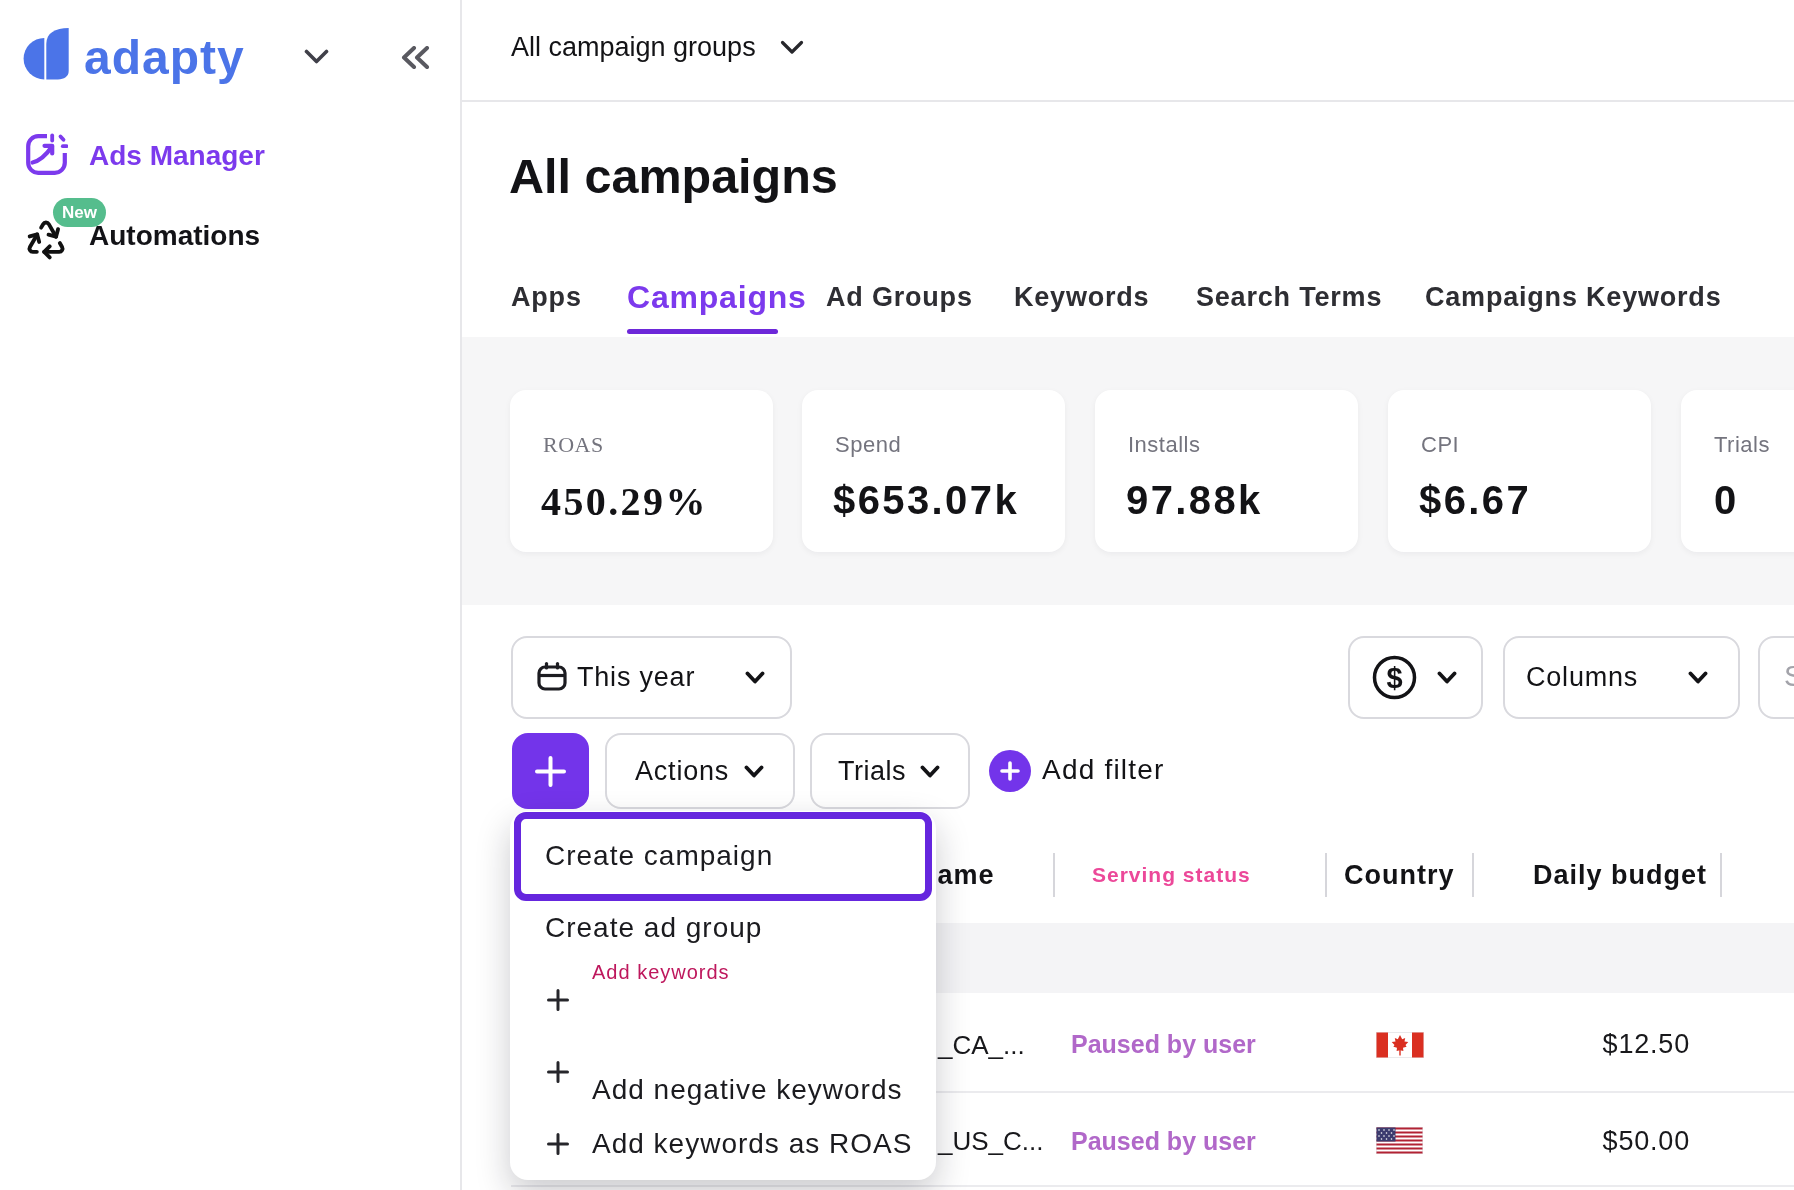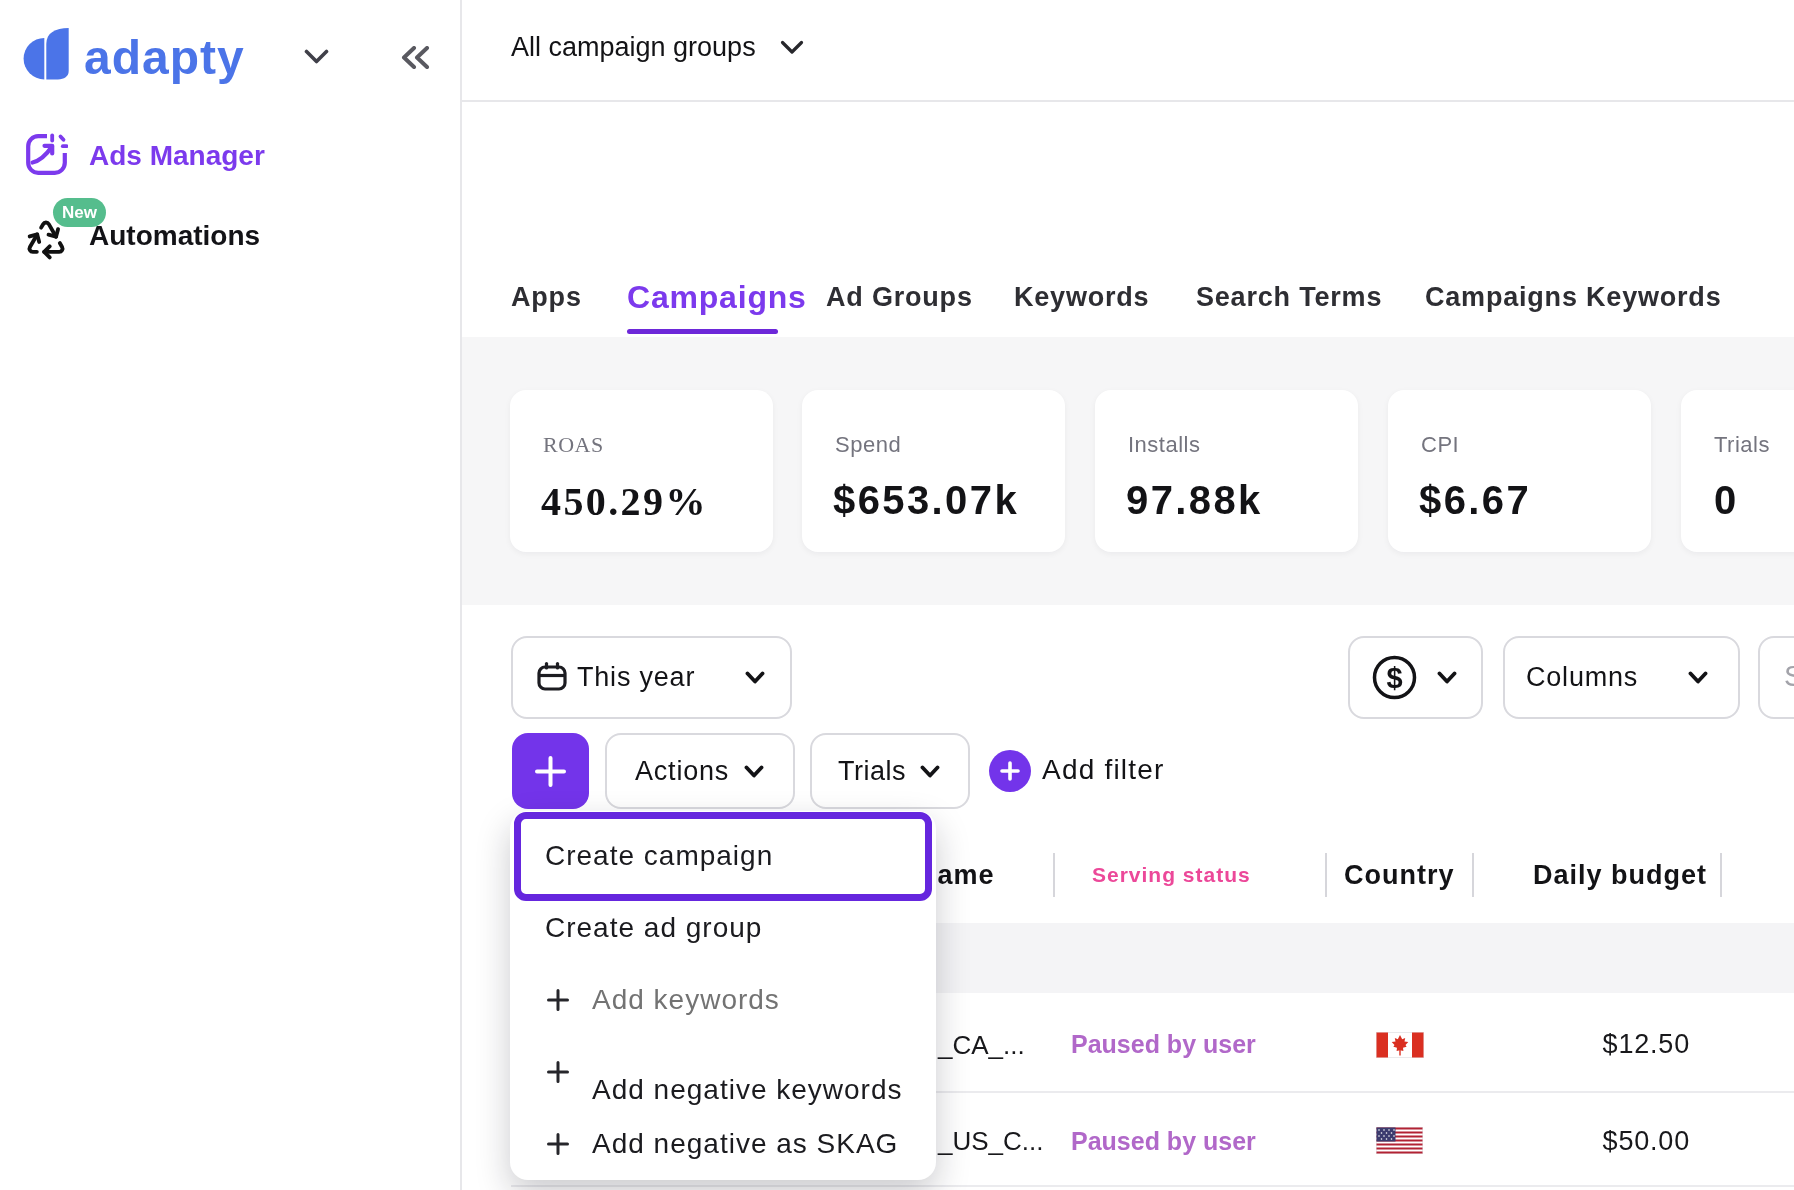--- a/index.html
+++ b/index.html
@@ -52,20 +52,21 @@
   </svg>
   <div class="abs flexc" style="left:53px;top:198px;width:53px;height:29px;border-radius:15px;background:#55bd8d;justify-content:center;font-size:17px;font-weight:bold;color:#fff;">New</div>
   <div class="abs flexc" style="left:89px;top:221px;height:30px;font-size:28px;font-weight:bold;color:#131317;">Automations</div>
 
   <div class="abs" style="left:462px;top:0;width:1332px;height:102px;border-bottom:2px solid #e7e7ea;"></div>
   <div class="abs flexc" style="left:511px;top:20px;height:54px;font-size:27px;color:#131316;">All campaign groups</div>
   <svg class="abs" style="left:780px;top:40px;" width="24" height="16" viewBox="0 0 24 16">
     <path d="M2.5,2.5 L12,12 L21.5,2.5" fill="none" stroke="#27272c" stroke-width="3.2" stroke-linecap="round" stroke-linejoin="round"></path>
   </svg>
 
+  <div class="abs" style="left:509px;top:148px;font-size:48.5px;font-weight:bold;color:#131316;line-height:56px;">All campaigns</div>
 
   <div class="abs flexc" style="left:511px;top:282px;height:30px;font-size:27px;font-weight:bold;letter-spacing:0.8px;color:#2e2e33;">Apps</div>
   <div class="abs flexc" style="left:627px;top:282px;height:30px;font-size:32px;font-weight:bold;letter-spacing:0.8px;color:#7c3aed;">Campaigns</div>
   <div class="abs flexc" style="left:826px;top:282px;height:30px;font-size:27px;font-weight:bold;letter-spacing:0.8px;color:#2e2e33;">Ad Groups</div>
   <div class="abs flexc" style="left:1014px;top:282px;height:30px;font-size:27px;font-weight:bold;letter-spacing:0.8px;color:#2e2e33;">Keywords</div>
   <div class="abs flexc" style="left:1196px;top:282px;height:30px;font-size:27px;font-weight:bold;letter-spacing:0.8px;color:#2e2e33;">Search Terms</div>
   <div class="abs flexc" style="left:1425px;top:282px;height:30px;font-size:27px;font-weight:bold;letter-spacing:0.8px;color:#2e2e33;">Campaigns Keywords</div>
   <div class="abs" style="left:627px;top:329px;width:151px;height:5px;background:#6d28d9;border-radius:3px;"></div>
 
   <div class="abs" style="left:462px;top:337px;width:1332px;height:268px;background:#f6f6f7;"></div>
@@ -197,23 +198,23 @@
   <div class="abs" style="left:1500px;top:1126px;width:190px;height:30px;font-size:27px;letter-spacing:0.8px;color:#18181b;text-align:right;line-height:30px;">$50.00</div>
   <div class="abs" style="left:511px;top:1185px;width:1283px;height:2px;background:#ebebee;"></div>
 
   <div class="abs" style="left:510px;top:811px;width:426px;height:369px;background:#fff;border-radius:18px;box-shadow:0 14px 34px rgba(20,20,30,.22);z-index:40;"></div>
   <div class="abs" style="left:514px;top:812px;width:418px;height:89px;border:7px solid #6526de;border-radius:12px;background:#fff;z-index:41;"></div>
   <div class="abs flexc" style="left:545px;top:841px;height:30px;font-size:28px;color:#1b1b1f;letter-spacing:1px;z-index:42;">Create campaign</div>
   <div class="abs flexc" style="left:545px;top:913px;height:30px;font-size:28px;color:#1b1b1f;letter-spacing:1px;z-index:42;">Create ad group</div>
   <svg class="abs" style="left:547px;top:989px;z-index:42;" width="22" height="22" viewBox="0 0 22 22">
     <path d="M11,1.5 L11,20.5 M1.5,11 L20.5,11" stroke="#26262b" stroke-width="3" stroke-linecap="round"></path>
   </svg>
-  <div class="abs flexc" style="left:592px;top:985px;height:30px;font-size:28px;color:#737373;letter-spacing:1px;z-index:42;">Add keywords</div>
+  <div class="abs flexc" style="left:592px;top:957px;height:30px;font-size:20px;color:#be185d;letter-spacing:1px;z-index:42;">Add keywords</div>
   <svg class="abs" style="left:547px;top:1061px;z-index:42;" width="22" height="22" viewBox="0 0 22 22">
     <path d="M11,1.5 L11,20.5 M1.5,11 L20.5,11" stroke="#26262b" stroke-width="3" stroke-linecap="round"></path>
   </svg>
   <div class="abs flexc" style="left:592px;top:1057px;height:30px;font-size:28px;color:#1b1b1f;letter-spacing:1px;z-index:42;margin-top:18px;">Add negative keywords</div>
   <svg class="abs" style="left:547px;top:1133px;z-index:42;" width="22" height="22" viewBox="0 0 22 22">
     <path d="M11,1.5 L11,20.5 M1.5,11 L20.5,11" stroke="#26262b" stroke-width="3" stroke-linecap="round"></path>
   </svg>
-  <div class="abs flexc" style="left:592px;top:1129px;height:30px;font-size:28px;color:#1b1b1f;letter-spacing:1px;z-index:42;">Add negative as SKAG</div>
+  <div class="abs flexc" style="left:592px;top:1129px;height:30px;font-size:28px;color:#1b1b1f;letter-spacing:1px;z-index:42;">Add keywords as ROAS</div>
 
 </div>
 
 </body></html>

